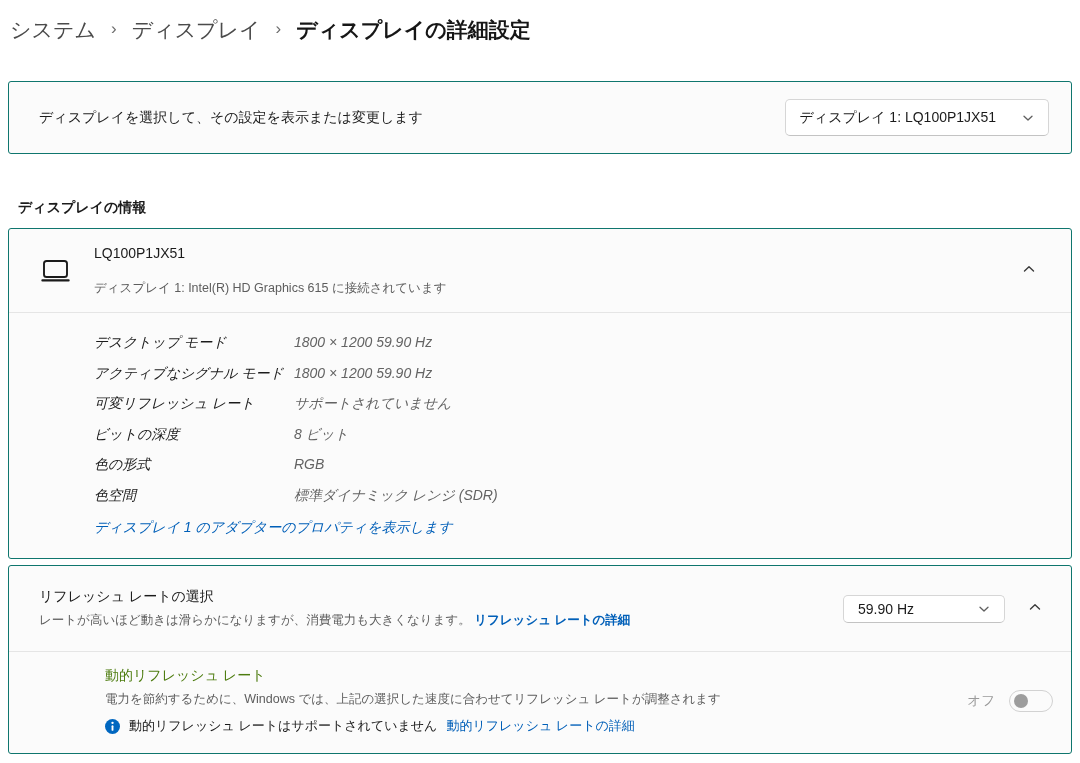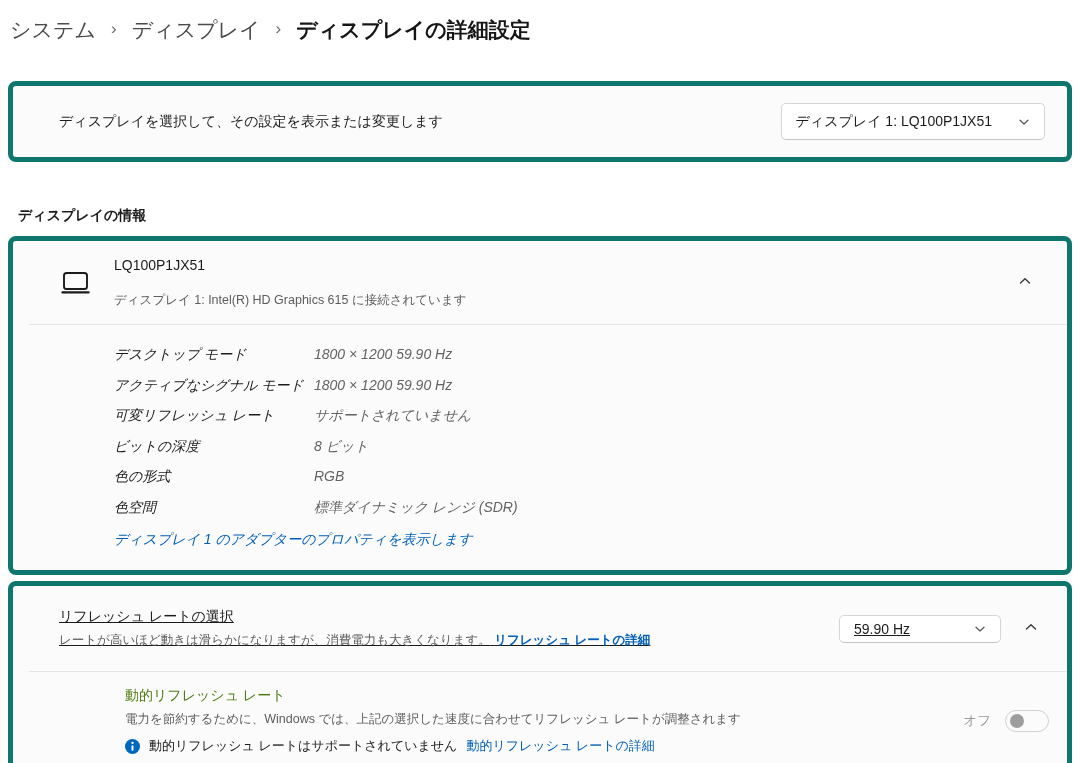--- a/index.html
+++ b/index.html
@@ -14,24 +14,23 @@
 
   
   .breadcrumb { display:flex; align-items:center; gap:15px; padding-left:2px; }
   .crumb { font-size:21px; color:#4b4b4b; cursor:pointer; }
   .crumb.current { color:#161616; font-weight:700; cursor:default;font-family:Liberation Serif, serif; }
   .sep { font-size:17px; color:#6c6c6c; transform:translateY(-1px); }
 
   
   .card {
     background:#fbfbfb;
-    border:5px solid #0f766e;
-    border-radius:8px;
+    border:1px solid #0f766e;
+    border-radius:3px;
     margin-top:6px;
-    padding-left:16px;
   }
   .card.first { margin-top:37px; }
 
   .select-row {
     display:flex; align-items:center; justify-content:space-between;
     min-height:71px; padding:16px 22px 16px 30px;
   }
   .select-row .label { font-size:14px; }
 
   .dropdown {
@@ -58,21 +57,21 @@
   .divider { height:1px; background:#e5e5e5; width:100%; }
 
   .details { padding:14px 30px 16px 85px;font-style:italic; }
   .detail-row { display:flex; font-size:14px; line-height:30.5px; }
   .detail-label { width:200px; color:#1b1b1b; }
   .detail-value { color:#636363; }
   a.link { color:#005fb8; text-decoration:none; cursor:pointer; }
   .adapter-link { display:inline-block; font-size:14px; line-height:30px; margin-top:2px; }
 
   
-  .setting-row { display:flex; align-items:center; padding:14px 18px 14px 30px; min-height:85px;text-decoration:underline; }
+  .setting-row { display:flex; align-items:center; padding:14px 18px 14px 30px; min-height:85px; }
   .setting-text .title { font-size:14px; color:#1b1b1b; }
   .setting-text .desc { font-size:12.5px; color:#5d5d5d; margin-top:6px; }
   .desc a.link { font-weight:700; }
   .controls { margin-left:auto; display:flex; align-items:center; gap:12px; }
   .dropdown.small { width:162px; justify-content:space-between; gap:0; height:28px; }
 
   .sub-row { display:flex; align-items:center; padding:15px 18px 18px 96px; }
   .sub-text .title { font-size:14px; color:#4d7c0f; }
   .sub-text .desc { font-size:12.5px; color:#5d5d5d; margin-top:6px; }
   .info-line { display:flex; align-items:center; gap:9px; margin-top:9px; font-size:13px; }

